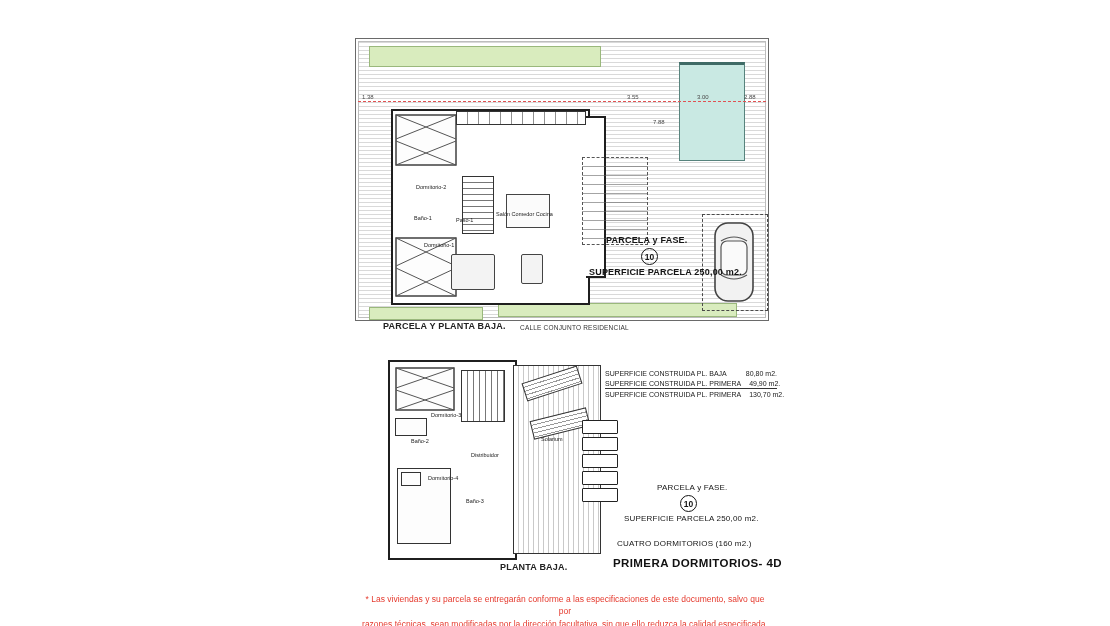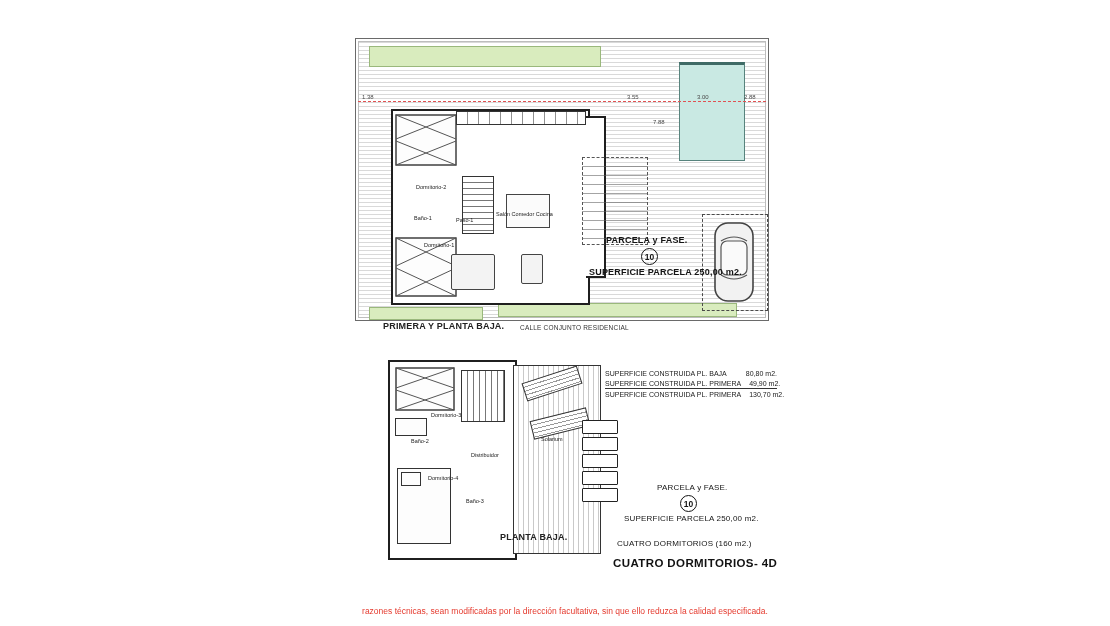--- a/index.html
+++ b/index.html
@@ -108,21 +108,21 @@
       <rect x="9" y="20" width="26" height="34" rx="6" fill="#fafafa" stroke="#555" stroke-width="1.2"></rect>
       <path d="M9 20 Q22 12 35 20 M9 54 Q22 62 35 54" fill="none" stroke="#555" stroke-width="1.2"></path>
     </svg>
 
     <div class="abs plan-note" style="left:250px;top:196px;">PARCELA y FASE.</div>
     <div class="abs num-circle" style="left:285px;top:209px;">10</div>
     <div class="abs plan-note" style="left:233px;top:228px;">SUPERFICIE PARCELA 250,00 m2.</div>
   </div>
 
 
-  <div class="abs caption" style="left:383px;top:321px;">PRIMERA Y PLANTA BAJA.</div>
+  <div class="abs caption" style="left:383px;top:321px;">PARCELA Y PLANTA BAJA.</div>
   <div class="abs street" style="left:520px;top:324px;">CALLE CONJUNTO RESIDENCIAL</div>
 
   <div class="abs" style="left:383px;top:358px;width:235px;height:212px;">
 
     <div class="abs fblock" style="left:5px;top:2px;width:125px;height:196px;"></div>
 
     <svg class="abs" style="left:12px;top:9px;" width="60" height="44">
       <rect x="1" y="1" width="58" height="42" fill="#fdfdfd" stroke="#333" stroke-width="1.4"></rect>
       <path d="M1 1 L59 21 M59 1 L1 21 M1 23 L59 43 M59 23 L1 43" stroke="#555" stroke-width="1" fill="none"></path>
     </svg>
@@ -145,41 +145,41 @@
     <div class="abs lounger" style="left:148px;top:56px;width:56px;height:17px;transform:rotate(-14deg);"></div>
     <div class="abs tiny-label" style="left:158px;top:78px;">Solarium</div>
 
     <div class="abs slat" style="left:199px;top:62px;width:34px;height:12px;"></div>
     <div class="abs slat" style="left:199px;top:79px;width:34px;height:12px;"></div>
     <div class="abs slat" style="left:199px;top:96px;width:34px;height:12px;"></div>
     <div class="abs slat" style="left:199px;top:113px;width:34px;height:12px;"></div>
     <div class="abs slat" style="left:199px;top:130px;width:34px;height:12px;"></div>
   </div>
 
-  <div class="abs caption" style="left:500px;top:532px;">PLANTA BAJA.</div>
+  <div class="abs caption" style="left:500px;top:562px;">PLANTA BAJA.</div>
 
   <div class="abs areas" style="left:605px;top:368px;width:172px;">
     <div class="row">
       <span>SUPERFICIE CONSTRUIDA PL. BAJA</span>
       <span>80,80 m2.</span>
     </div>
     <div class="row">
       <span>SUPERFICIE CONSTRUIDA PL. PRIMERA</span>
       <span>49,90 m2.</span>
     </div>
     <div class="row rule">
       <span>SUPERFICIE CONSTRUIDA PL. PRIMERA</span>
       <span>130,70 m2.</span>
     </div>
   </div>
 
   <div class="abs sum-line" style="left:657px;top:483px;">PARCELA y FASE.</div>
   <div class="abs num-circle" style="left:680px;top:495px;">10</div>
   <div class="abs sum-line" style="left:624px;top:514px;">SUPERFICIE PARCELA 250,00 m2.</div>
   <div class="abs sum-line" style="left:617px;top:539px;">CUATRO DORMITORIOS (160 m2.)</div>
-  <div class="abs model-line" style="left:613px;top:557px;">CUATRO DORMITORIOS- 4D</div>
+  <div class="abs model-line" style="left:613px;top:557px;">PRIMERA DORMITORIOS- 4D</div>
 
   <div class="abs disclaimer">
-    <br>
+    <span>* Las viviendas y su parcela se entregarán conforme a las especificaciones de este documento, salvo que por</span><br>
     <span>razones técnicas, sean modificadas por la dirección facultativa, sin que ello reduzca la calidad especificada.</span>
   </div>
 
 </div>
 
 </body></html>

